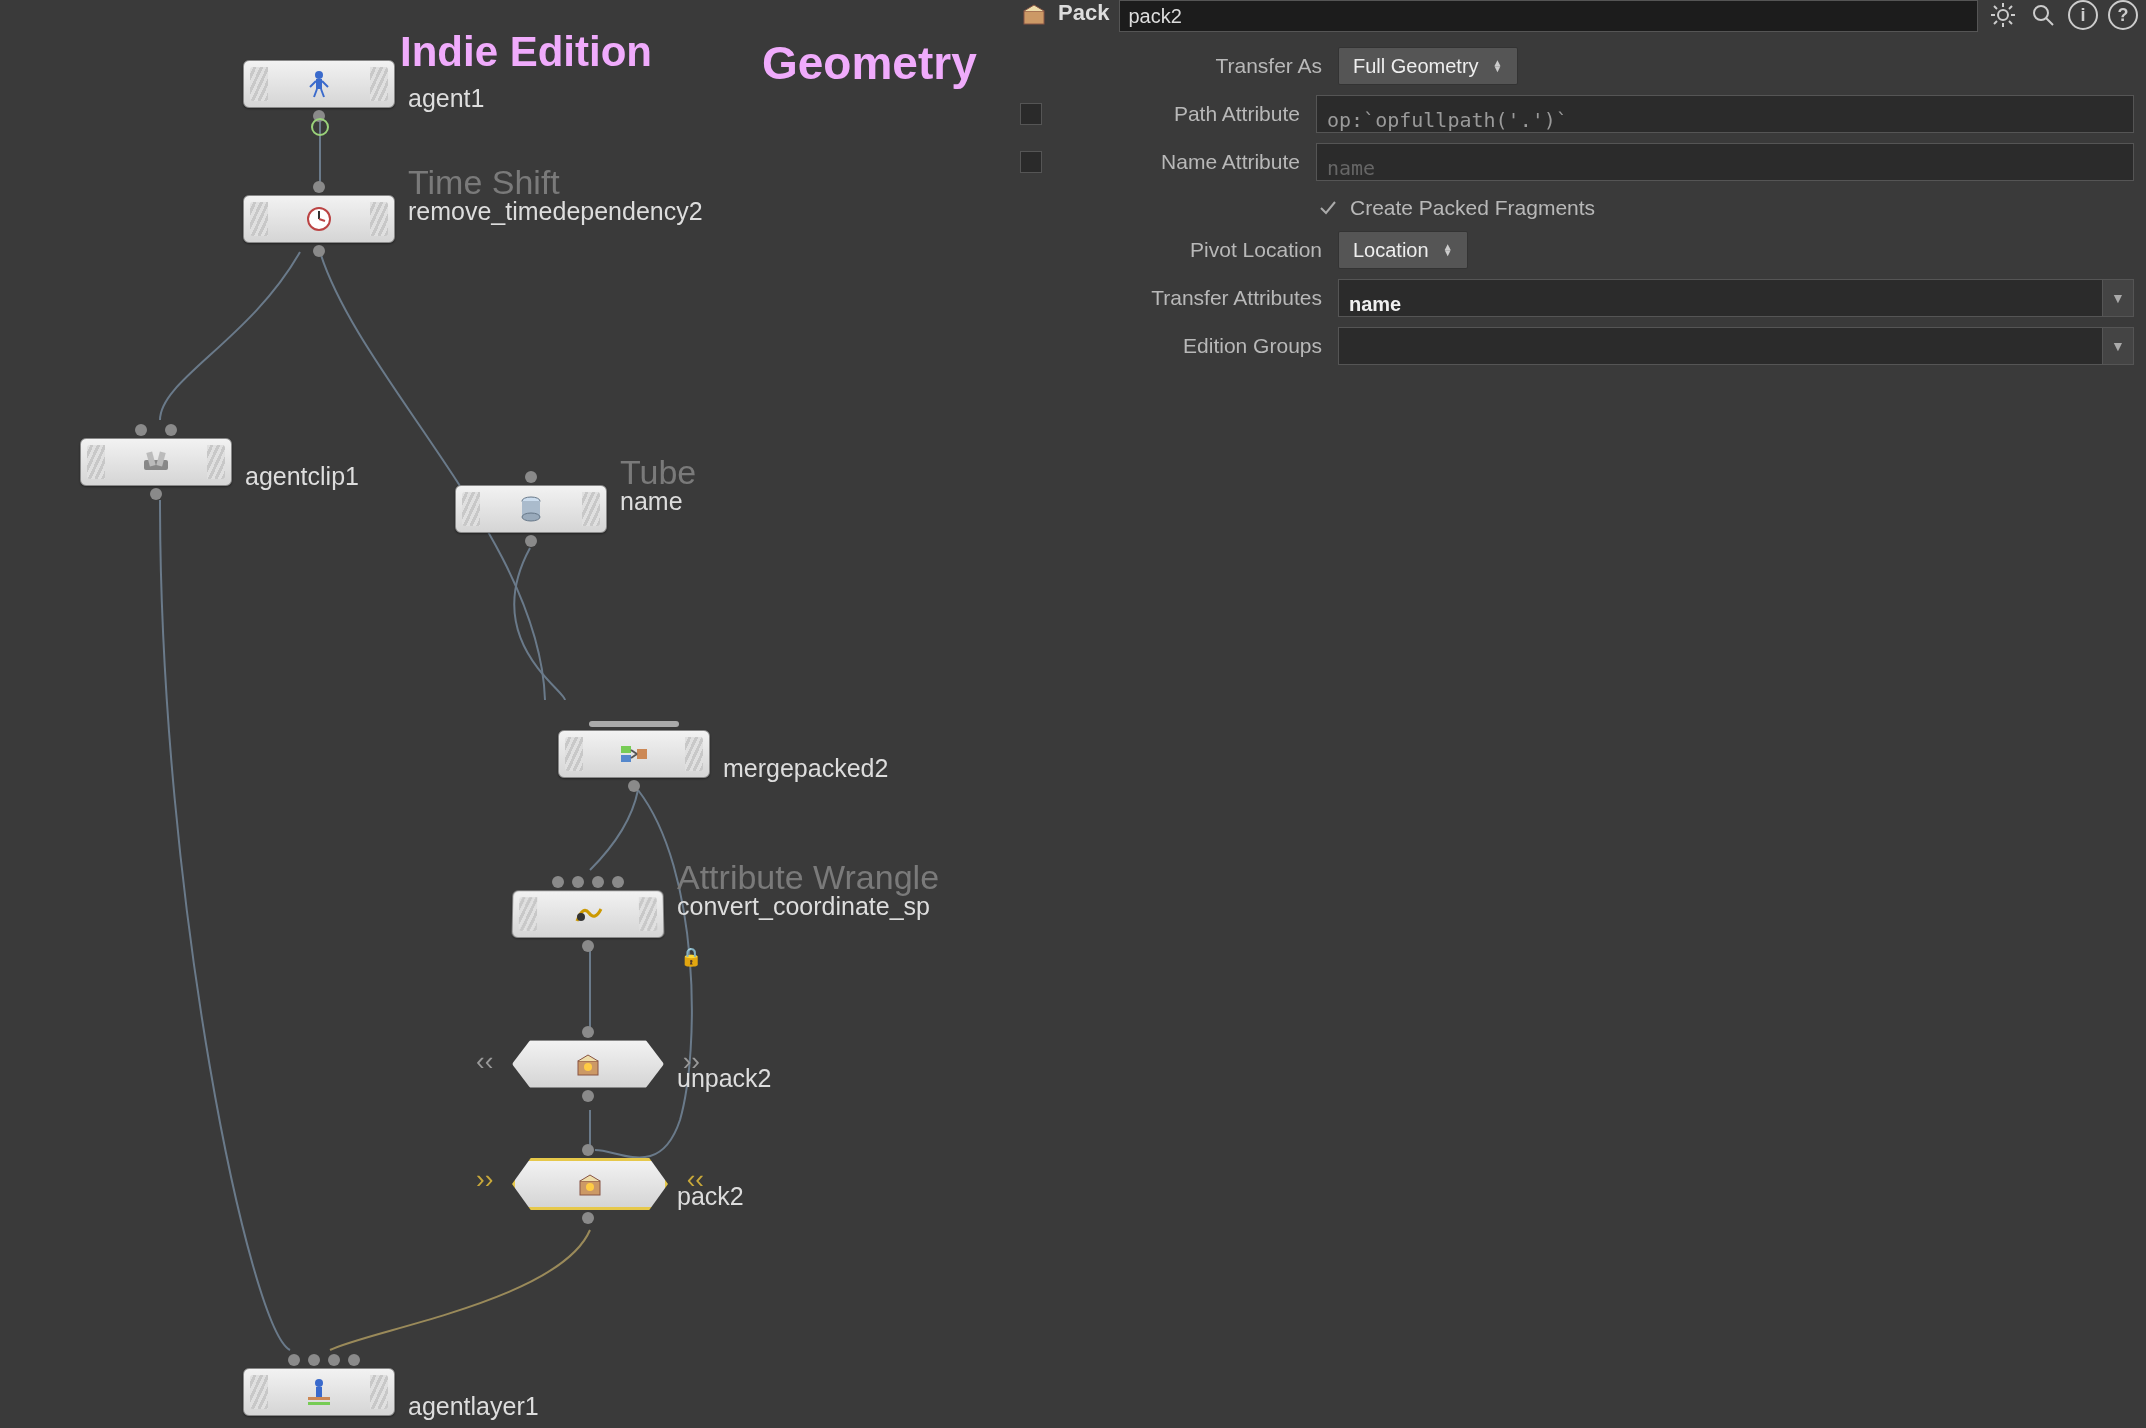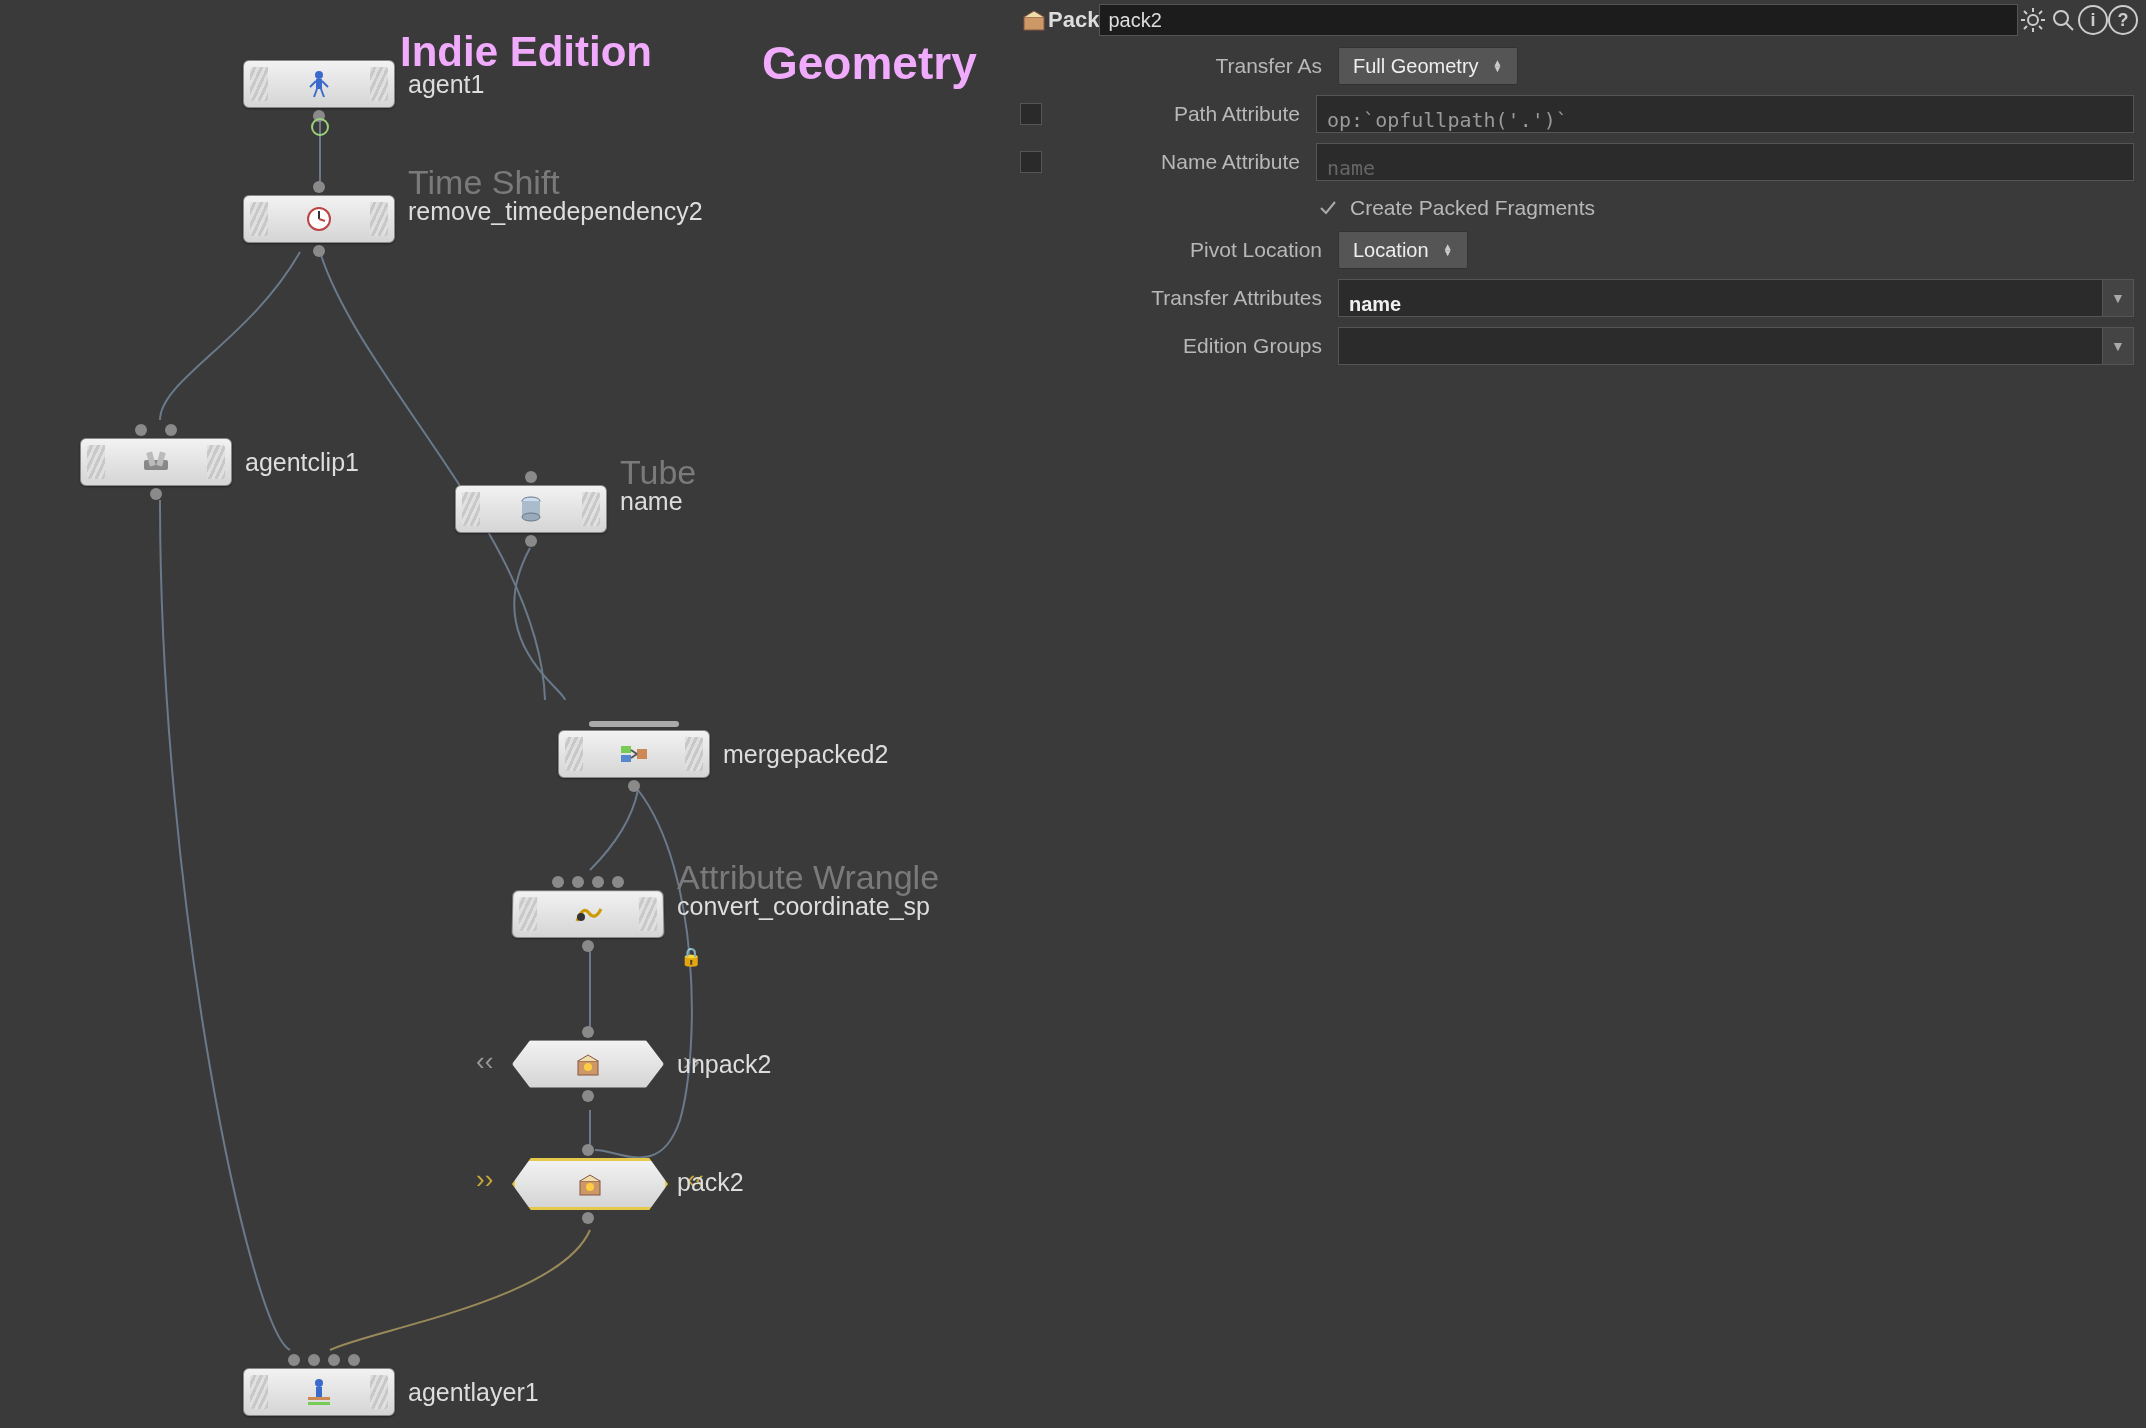--- a/index.html
+++ b/index.html
@@ -9,29 +9,29 @@
 svg.wires{position:absolute;left:0;top:0;width:1012px;height:1428px;pointer-events:none}
 .node{position:absolute}
 .node .body{width:150px;height:46px;background:linear-gradient(180deg,#f2f2f2,#d5d5d5);border:1px solid #888;border-radius:6px;display:flex;align-items:center;justify-content:center;position:relative;box-shadow:0 1px 2px rgba(0,0,0,.4)}
 .node.selected .body{border:3px solid #e6c84a;box-shadow:0 0 8px rgba(230,200,74,.6)}
 .node .stripes::before,.node .stripes::after{content:"";position:absolute;top:6px;bottom:6px;width:18px;background:repeating-linear-gradient(115deg,#e0e0e0 0 3px,#c8c8c8 3px 6px)}
 .node .stripes::before{left:6px;border-radius:3px 0 0 3px}
 .node .stripes::after{right:6px;border-radius:0 3px 3px 0}
 .node .icon{width:30px;height:30px;display:flex;align-items:center;justify-content:center}
 .node .label{position:absolute;left:165px;top:2px;white-space:nowrap;font-size:25px;color:#ddd}
 .node .type{position:absolute;left:165px;top:-32px;white-space:nowrap;font-size:34px;color:#7a7a7a}
-.node .label.shift-down{top:10px}
+.node .label.shift-down{top:24px}
 .port{position:absolute;width:12px;height:12px;background:#8a8a8a;border-radius:50%}
 .port.in{top:-14px}
 .port.out{bottom:-14px}
 .ring{position:absolute;width:14px;height:14px;border:2px solid #9ad27a;border-radius:50%;bottom:-28px;left:68px}
 .arrows{position:absolute;display:flex;gap:60px;color:#999;font-size:26px;top:6px}
 .arrows.left{left:-36px}
 .arrows.right{right:-36px}
-.topbar{position:absolute;left:0;top:0;right:0;height:40px;display:flex;align-items:center;gap:0;padding:0 8px}
+.topbar{position:absolute;left:0;top:0;right:0;height:40px;display:flex;align-items:flex-start;gap:10px;padding:0 8px}
 .opicon{width:28px;height:28px;display:flex;align-items:center;justify-content:center}
 .titletxt{font-size:22px;font-weight:600;color:#ddd}
 .pathbox{flex:1;height:30px;background:#1c1c1c;border:1px solid #555;color:#ddd;font-size:20px;padding:0 8px;display:flex;align-items:center}
 .tbicon{width:30px;height:30px;display:flex;align-items:center;justify-content:center;color:#ccc;cursor:pointer}
 .tbicon.circ{border:2px solid #ccc;border-radius:50%;width:26px;height:26px;font-size:18px;font-weight:700;justify-content:center}
 .params{position:absolute;left:0;top:44px;right:12px}
 .row{display:flex;align-items:center;height:44px;margin-bottom:4px}
 .row .lab{width:280px;text-align:right;font-size:21px;color:#b8b8b8;padding-right:16px}
 .row .check{width:20px;height:20px;background:#2a2a2a;border:1px solid #555;margin-left:8px}
 .row .spacer{width:30px}

